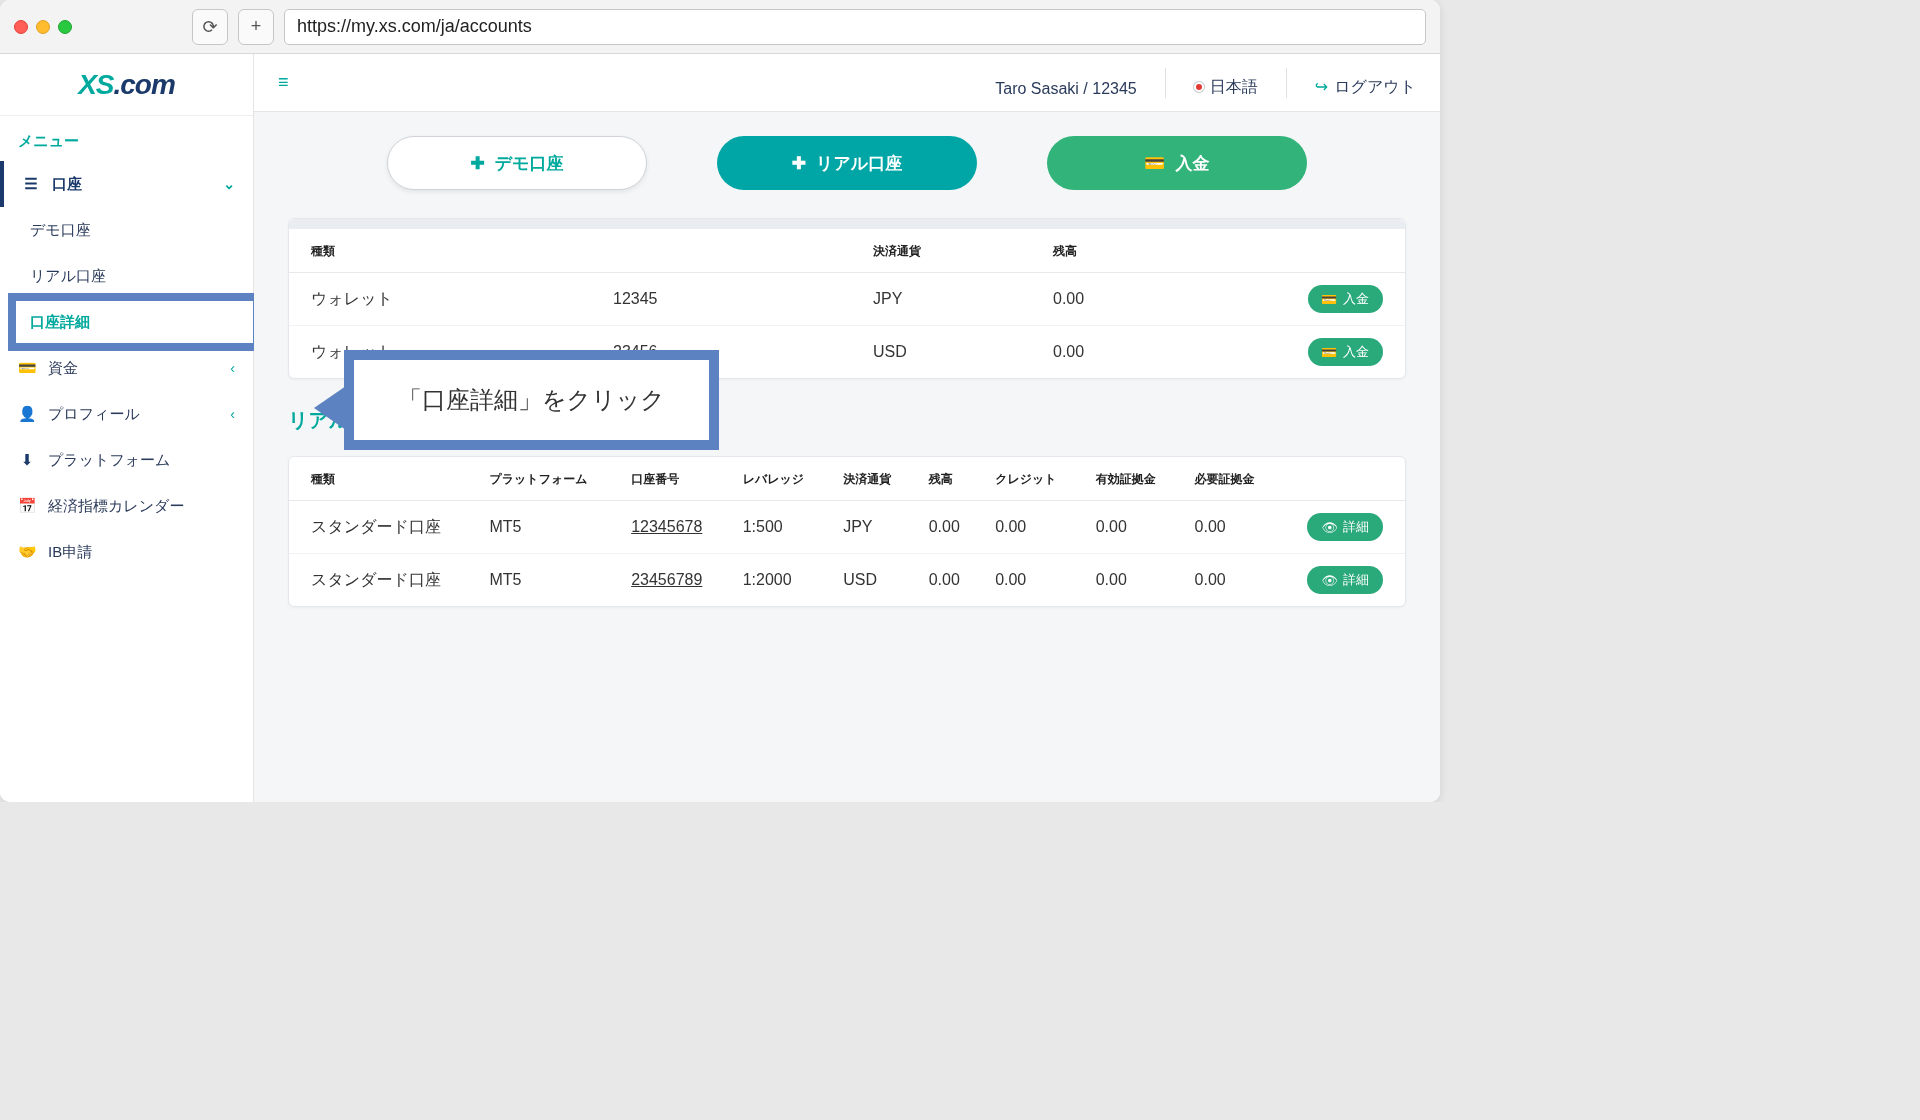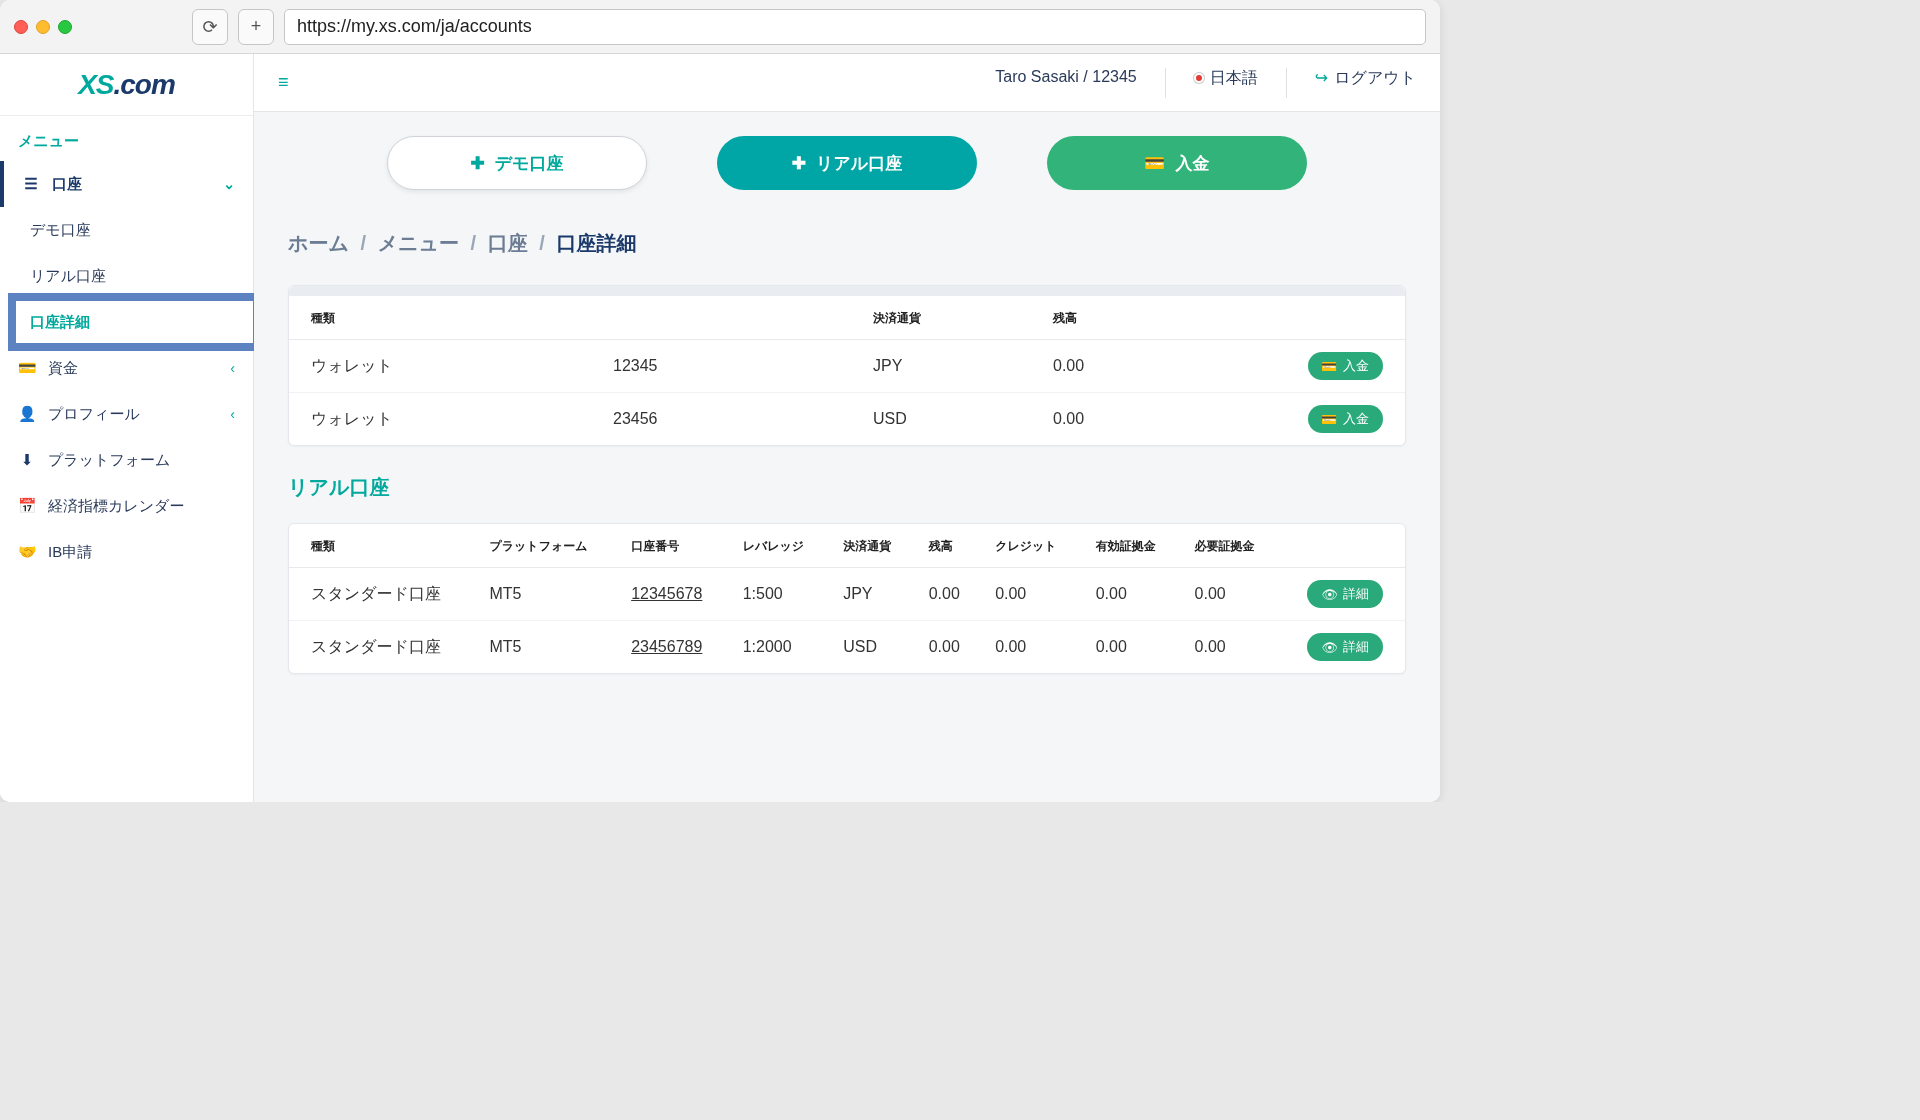--- a/index.html
+++ b/index.html
@@ -70,21 +70,21 @@
     border:8px solid #5d82c1; background:transparent; pointer-events:none;
   }
   .side-item.highlight { color:#00a99d; font-weight:700; }
 
   .content { flex:1; background:#f4f6f8; position:relative; }
   .topbar {
     height:58px; background:#fff; border-bottom:1px solid #e5e5e5;
     display:flex; align-items:center; padding:0 24px; justify-content:space-between;
   }
   .topbar .burger { color:#00a99d; font-size:18px; }
-  .topbar .right { display:flex; align-items:flex-start; gap:28px; color:#2a3a5a; font-size:16px;}
+  .topbar .right { display:flex; align-items:flex-end; gap:28px; color:#2a3a5a; font-size:16px;}
   .right .sep { width:1px; height:30px; background:#e0e0e0;}
   .right .lang-dot { width:10px; height:10px; border-radius:50%; background:#e53935; display:inline-block; border:2px solid #fff; box-shadow:0 0 0 1px #ccc; margin-right:6px; vertical-align:middle;}
   .right .logout-ic { color:#00a99d; margin-right:6px;}
 
   .action-row { display:flex; gap:70px; padding:24px 80px 10px; justify-content:center;}
   .pill-btn {
     height:54px; border-radius:27px; min-width:260px; display:flex;
     align-items:center; justify-content:center; gap:10px; font-size:17px;
     font-weight:600; cursor:pointer;
   }
@@ -249,30 +249,27 @@
         <div class="pill-btn pill-real">
           <span>✚</span>
           <span>リアル口座</span>
         </div>
         <div class="pill-btn pill-dep">
           <span>💳</span>
           <span>入金</span>
         </div>
       </div>
 
-      <div class="breadcrumb">
-        <span>ホーム</span>
-        <span class="sep">/</span>
-        <span>メニュー</span>
-        <span class="sep">/</span>
-        <span>口座</span>
-        <span class="sep">/</span>
-        <span class="cur">口座詳細</span>
-      </div>
-
+
+      <div class="callout">
+        <div class="callout-arrow"></div>
+        <div class="callout-box">
+          <div class="callout-inner">「口座詳細」をクリック</div>
+        </div>
+      </div>
 
       <div class="panel">
         <div class="panel-header"></div>
         <table class="data">
           <tbody>
               <tr>
             <th style="width:310px">種類</th>
             <th style="width:260px"></th>
             <th style="width:180px">決済通貨</th>
             <th>残高</th>

